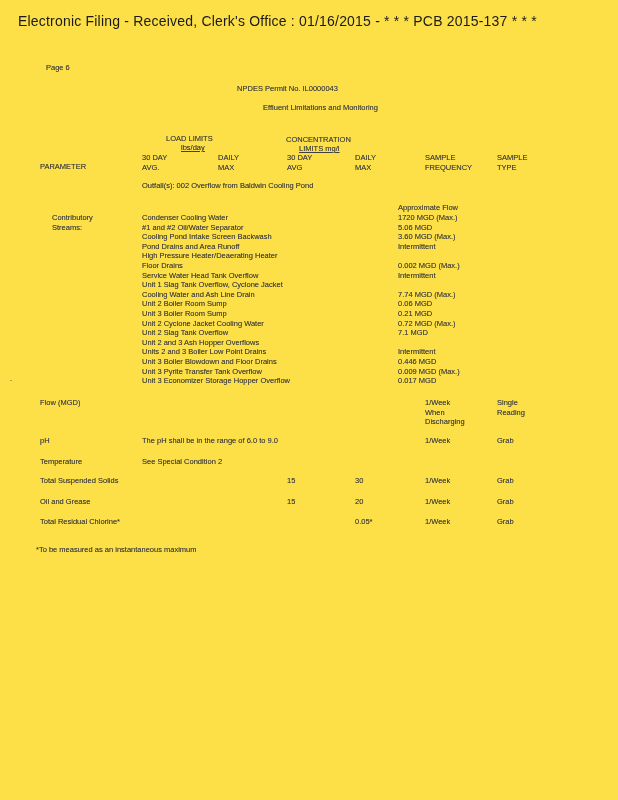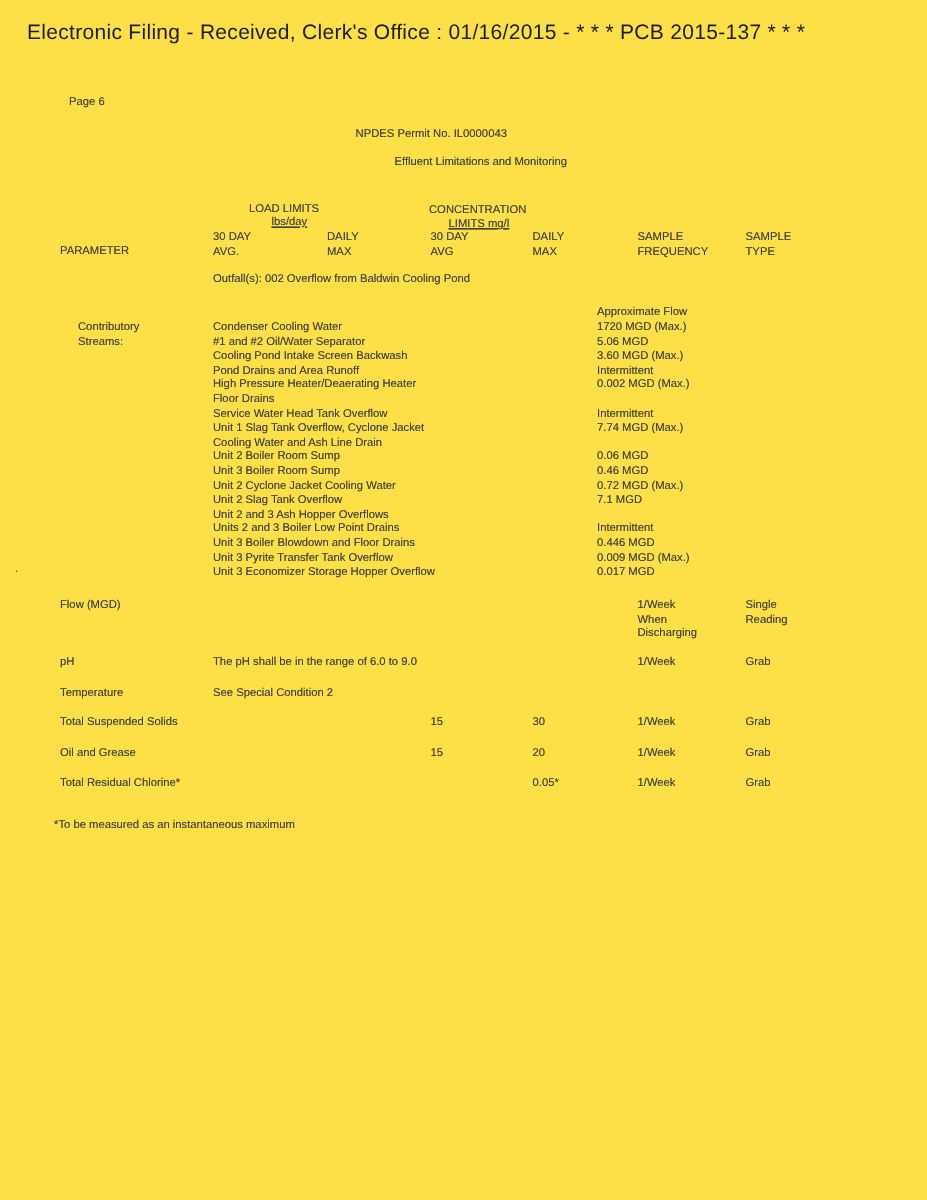--- a/index.html
+++ b/index.html
@@ -33,21 +33,21 @@
   .h-lmax{left:218px;top:153px;}
   .h-cavg{left:287px;top:153px;}
   .h-cmax{left:355px;top:153px;}
   .h-freq{left:425px;top:153px;}
   .h-type{left:497px;top:153px;}
   .h-param{left:40px;top:162px;}
   .outfall-line{left:142px;top:181px;}
   .approx-flow{left:398px;top:203px;}
   .contrib-label{left:52px;top:213px;}
   .streams{left:142px;top:213px;width:420px;}
-  .stream-row{display:flex;align-items:flex-start;}
+  .stream-row{display:flex;align-items:flex-end;}
   .stream-name{width:256px;white-space:pre-line;}
   .stream-flow{white-space:nowrap;}
   .prow{position:absolute;left:0;width:618px;height:30px;}
   .cell{position:absolute;top:0;white-space:pre-line;}
   .c-param{left:40px;}
   .c-note{left:142px;}
   .c-cavg{left:287px;}
   .c-cmax{left:355px;}
   .c-freq{left:425px;}
   .c-type{left:497px;}
@@ -118,21 +118,21 @@
         <div class="stream-name">Unit 1 Slag Tank Overflow, Cyclone Jacket
 Cooling Water and Ash Line Drain</div>
         <div class="stream-flow">7.74 MGD (Max.)</div>
       </div>
       <div class="stream-row">
         <div class="stream-name">Unit 2 Boiler Room Sump</div>
         <div class="stream-flow">0.06 MGD</div>
       </div>
       <div class="stream-row">
         <div class="stream-name">Unit 3 Boiler Room Sump</div>
-        <div class="stream-flow">0.46 MGD</div>
+        <div class="stream-flow">0.21 MGD</div>
       </div>
       <div class="stream-row">
         <div class="stream-name">Unit 2 Cyclone Jacket Cooling Water</div>
         <div class="stream-flow">0.72 MGD (Max.)</div>
       </div>
       <div class="stream-row">
         <div class="stream-name">Unit 2 Slag Tank Overflow</div>
         <div class="stream-flow">7.1 MGD</div>
       </div>
       <div class="stream-row">

